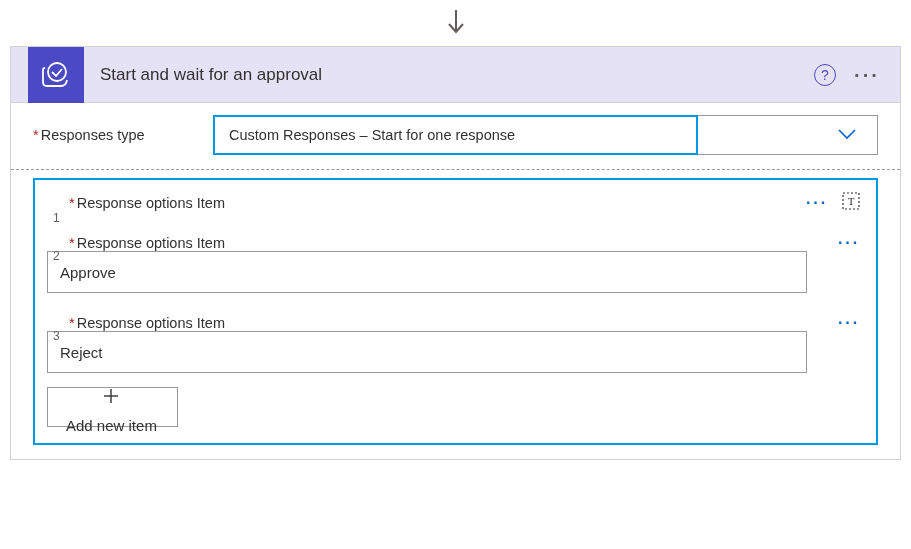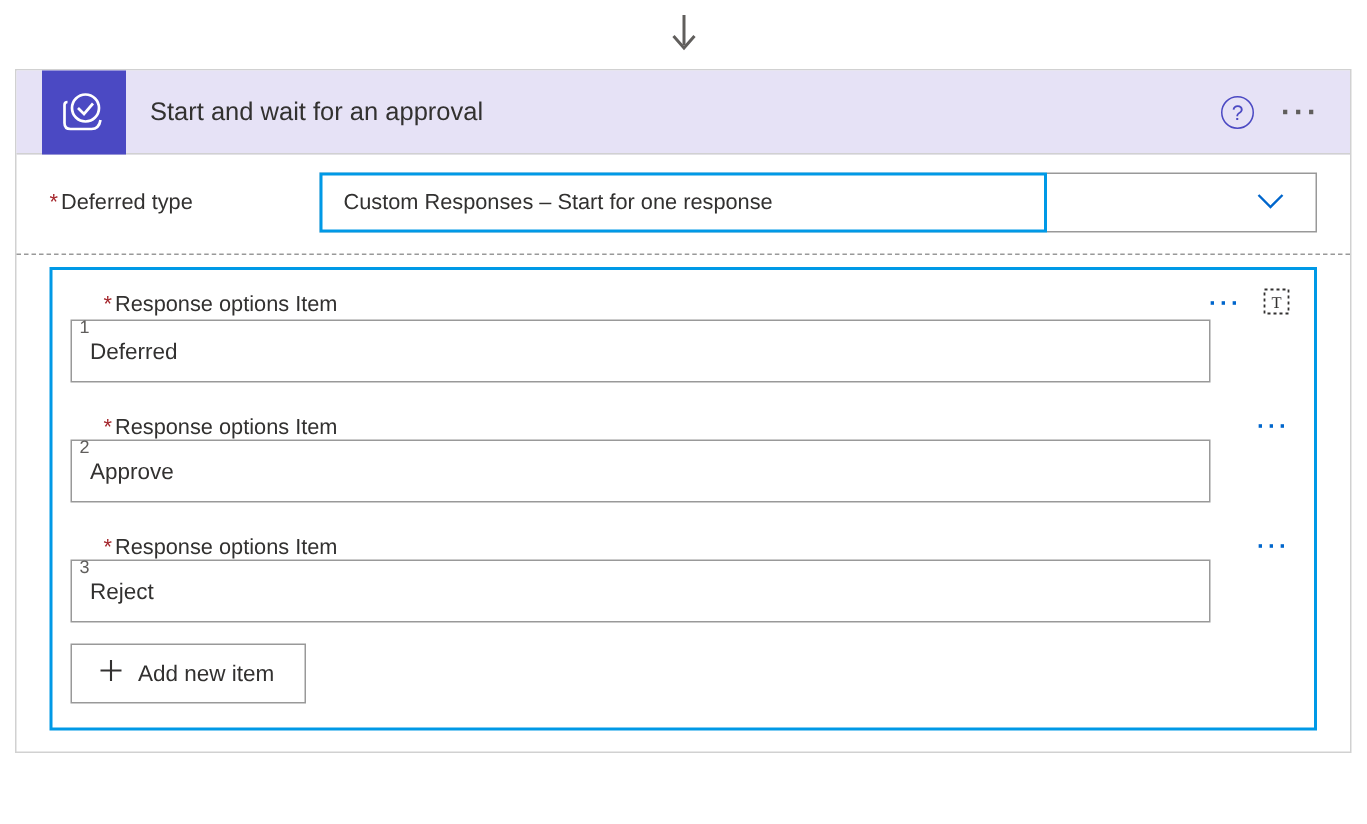--- a/index.html
+++ b/index.html
@@ -173,20 +173,21 @@
       background: #fff;
       height: 40px;
       display: flex;
       align-items: center;
       gap: 10px;
       padding: 0 20px 0 18px;
       margin: 14px 0 0 12px;
       font-size: 15px;
       cursor: pointer;
       width: fit-content;
+      flex-direction: column;
     }
   </style>
 </head>
 <body>
 
 <div class="arrow-connector">
   <svg width="24" height="28" viewBox="0 0 24 28">
     <line x1="12" y1="0" x2="12" y2="20" stroke="#605e5c" stroke-width="2"></line>
     <polyline points="5,14 12,22 19,14" fill="none" stroke="#605e5c" stroke-width="2"></polyline>
   </svg>
@@ -206,21 +207,21 @@
     <div class="header-actions">
       <div class="help-icon">?</div>
       <div class="ellipsis">···</div>
     </div>
   </div>
 
   <div class="card-body">
 
     <div class="type-row">
       <div class="type-label">
-        <span class="required-star">*</span><span>Deferred type</span>
+        <span class="required-star">*</span><span>Responses type</span>
       </div>
       <div class="dropdown">
         <div class="dropdown-highlight">Custom Responses – Start for one response</div>
         <span class="dropdown-chevron">
           <svg width="20" height="12" viewBox="0 0 20 12">
             <polyline points="2,2 10,10 18,2" fill="none" stroke="#0066cc" stroke-width="1.6"></polyline>
           </svg>
         </span>
       </div>
     </div>
@@ -235,21 +236,20 @@
           <div class="ellipsis-blue">···</div>
           <span class="toggle-mode-icon">
             <svg width="18" height="18" viewBox="0 0 18 18">
               <rect x="1" y="1" width="16" height="16" fill="none" stroke="#323130" stroke-width="1.2" stroke-dasharray="2 2"></rect>
               <text x="9" y="13" text-anchor="middle" font-size="11" font-family="Segoe UI" fill="#323130">T</text>
             </svg>
           </span>
         </div>
       </div>
       <div class="option-index">1</div>
-      <div class="option-input">Deferred</div>
 
       <div class="option-gap"></div>
 
       <div class="option-item-head">
         <div class="option-label">
           <span class="required-star">*</span><span>Response options Item</span>
         </div>
         <div class="option-head-actions">
           <div class="ellipsis-blue">···</div>
         </div>

